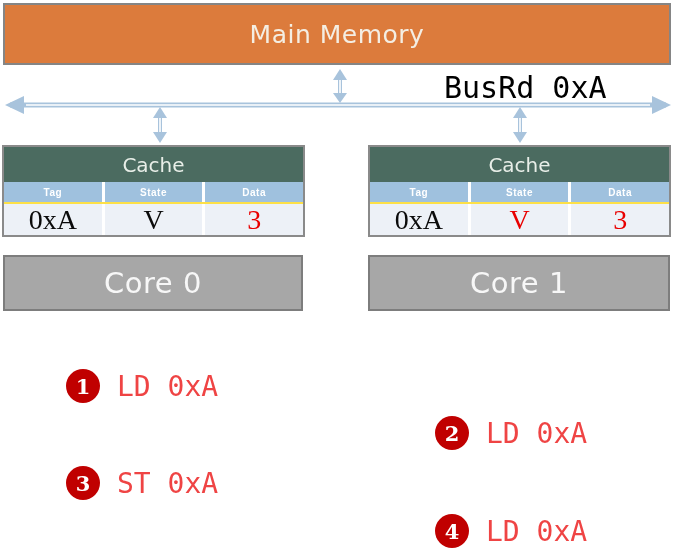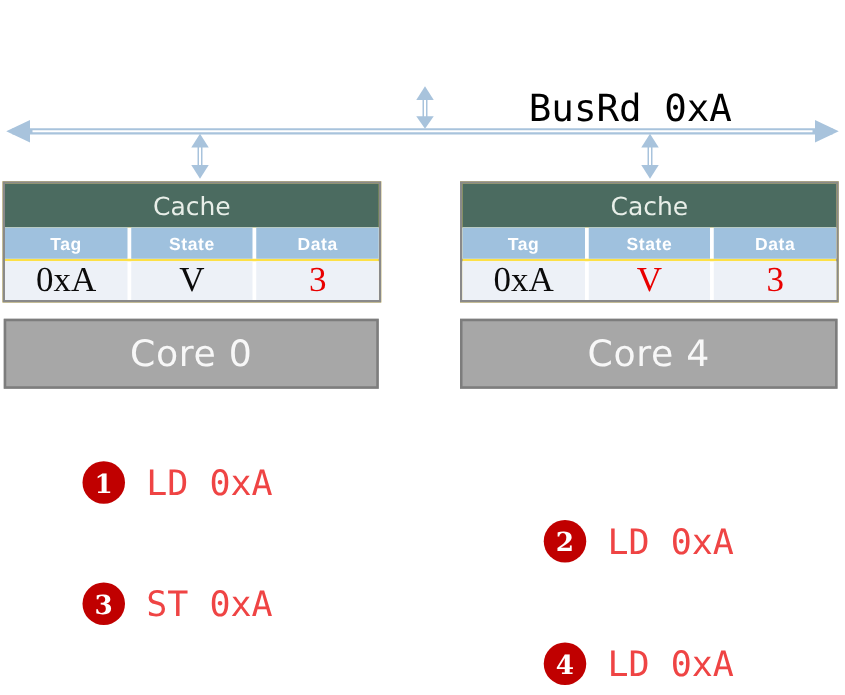--- a/index.html
+++ b/index.html
@@ -18,37 +18,37 @@
   }
 
   
   .arrows { position:absolute; left:0; top:0; width:676px; height:556px; pointer-events:none; }
   .aline { stroke:var(--arrow,#a8c3dc); stroke-width:5; fill:none; }
   .aline.v { stroke-width:4; }
   .acore { stroke:#ffffff; stroke-width:1.6; fill:none; }
   .ahead { fill:var(--arrow,#a8c3dc); }
 
   .bus-label {
-    position:absolute; left:423px; top:70px; white-space:nowrap;
+    position:absolute; left:444px; top:70px; white-space:nowrap;
     font-family:"DejaVu Sans Mono", monospace; font-size:30px; color:#000000;
   }
 
   
   .cache { position:absolute; top:145px; width:303px; border:2px solid #8a8a8a; background:#fde047; }
   .cache.left  { left:2px; }
   .cache.right { left:368px; }
   .cache-title {
     height:35px; background:var(--cache-header-bg,#4b6b60);
     color:#e8eee8; display:flex; align-items:center; justify-content:center;
     font-size:20px;
   }
   .cache-cols { display:grid; grid-template-columns:1fr 1fr 1fr; column-gap:3px; background:#ffffff; }
   .chead {
     background:var(--table-header-bg,#9fc1de); color:#ffffff; font-weight:bold;
-    font-size:14px; text-align:center; padding:5px 0 4px;
+    font-size:10px; text-align:center; padding:5px 0 4px;
     font-family:"Liberation Sans", sans-serif; letter-spacing:0.5px;
   }
   .cache-cols.body { margin-top:2px; }
   .cval {
     background:var(--table-row-bg,#edf1f7); text-align:center;
     font-family:Liberation Serif, serif; font-size:28px;
     height:31px; line-height:31px; color:#0b0b0b;
   }
   .cval.red { color:var(--value-red,#e90000); }
 
@@ -77,20 +77,23 @@
   .op1 { left:66px;  top:369px; }
   .op2 { left:435px; top:416px; }
   .op3 { left:66px;  top:466px; }
   .op4 { left:435px; top:514px; }
 </style>
 </head>
 <body>
 
 <div class="stage">
 
+  <div class="membox">
+    <span>Main Memory</span>
+  </div>
 
   <svg class="arrows" viewBox="0 0 676 556">
 
     <g>
       <line class="aline" x1="10" y1="105" x2="666" y2="105"></line>
       <line class="acore" x1="26" y1="105" x2="650" y2="105"></line>
       <polygon class="ahead" points="24,96 5,105 24,114"></polygon>
       <polygon class="ahead" points="652,96 671,105 652,114"></polygon>
     </g>
 
@@ -143,21 +146,21 @@
       <div class="cval">0xA</div>
       <div class="cval red">V</div>
       <div class="cval red">3</div>
     </div>
   </div>
 
   <div class="core c0">
     <span>Core 0</span>
   </div>
   <div class="core c1">
-    <span>Core 4</span>
+    <span>Core 1</span>
   </div>
 
   <div class="op op1">
     <div class="badge">1</div>
     <div class="optext">LD 0xA</div>
   </div>
   <div class="op op2">
     <div class="badge">2</div>
     <div class="optext">LD 0xA</div>
   </div>

